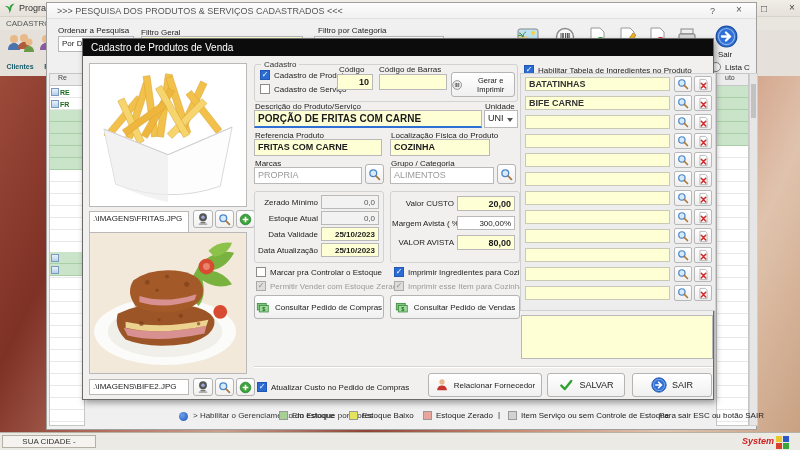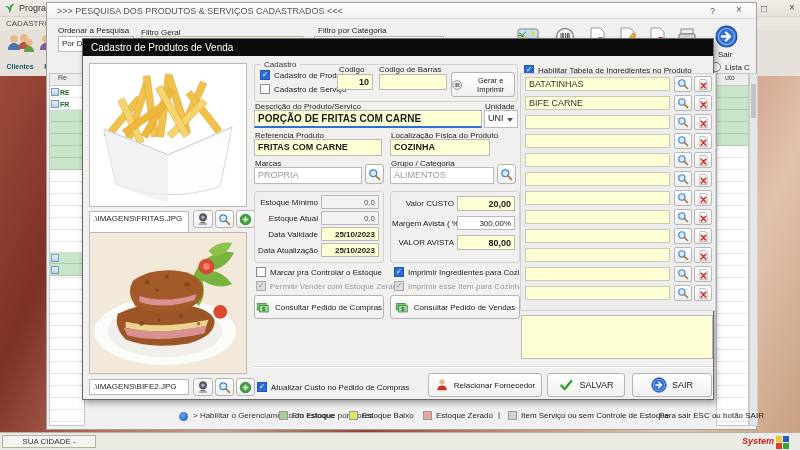--- a/index.html
+++ b/index.html
@@ -44,21 +44,21 @@
   .dlg-title{position:absolute;left:0;top:0;width:100%;height:17px;background:#0c0c0c;color:#fff;font-size:10px;display:flex;align-items:center;padding-left:8px;box-sizing:border-box;}
   .imgframe{position:absolute;background:#fff;border:1px solid #b9b9b9;box-sizing:border-box;}
   .btn{position:absolute;background:linear-gradient(#ffffff,#f0f0f0);border:1px solid #b4b4b4;border-radius:3px;font-size:8px;color:#222;display:flex;align-items:center;justify-content:center;gap:5px;box-sizing:border-box;cursor:pointer;padding:0;}
   .gbox{position:absolute;border:1px solid #d2d2d2;border-radius:3px;box-sizing:border-box;}
   .gbox .legend{position:absolute;top:-5px;left:6px;background:#f1f0ee;padding:0 3px;font-size:8px;color:#333;white-space:nowrap;}
   .cb{position:absolute;display:flex;align-items:center;gap:4px;font-size:8px;color:#222;white-space:nowrap;}
   .cb .box{width:10px;height:10px;border:1px solid #8a8a8a;background:#fff;display:inline-flex;align-items:center;justify-content:center;font-size:8px;line-height:1;color:transparent;box-sizing:border-box;flex:0 0 auto;}
   .cb.checked .box{background:#2a6bd4;border-color:#2258b4;color:#fff;}
   .cb.checked.disabled .box{background:#dcdcdc;border-color:#ababab;color:#8f8f8f;}
   .cb.disabled{color:#9a9a9a;}
-  .ing-panel{position:absolute;left:437px;top:34px;width:196px;height:238px;background:#ededed;border:1px solid #d0d0d0;box-sizing:border-box;}
+  .ing-panel{position:absolute;left:437px;top:34px;width:196px;height:238px;background:#ededed;border:1px solid #d0d0d0;box-sizing:border-box;font-weight:bold;}
   .ing-row{position:absolute;left:4px;width:188px;height:15px;}
   .ing-field{position:absolute;left:0;top:0;width:145px;height:14px;background:#ffffd6;border:1px solid #c9c9b4;font-size:9px;color:#333;padding:1px 3px;box-sizing:border-box;overflow:hidden;white-space:nowrap;}
   .mini-btn{position:absolute;top:-1px;width:18px;height:16px;border:1px solid #b8b8b8;background:linear-gradient(#ffffff,#eeeeee);border-radius:2px;display:flex;align-items:center;justify-content:center;padding:0;cursor:pointer;}
   .sel-arrow{width:0;height:0;border-left:3px solid transparent;border-right:3px solid transparent;border-top:4px solid #555;position:absolute;right:4px;top:7px;}
   .sep{position:absolute;height:1px;background:#d8d8d8;border-bottom:1px solid #fff;}
 </style>
 </head>
 <body>
 
 <div id="screen">
@@ -375,21 +375,21 @@
     <span class="lbl" style="left:308px;top:120px;">Grupo / Categoria</span>
     <div class="field" style="left:307px;top:128px;width:104px;height:17px;color:#9a9a9a;">ALIMENTOS</div>
     <button class="btn" style="left:414px;top:125px;width:19px;height:20px;">
       <svg width="13" height="13" viewBox="0 0 16 16">
           <circle cx="6.5" cy="6.5" r="4.2" fill="#d6eaf8" stroke="#4a86c8" stroke-width="1.6"></circle>
           <line x1="9.8" y1="9.8" x2="14" y2="14" stroke="#a97a3f" stroke-width="2.2" stroke-linecap="round"></line>
         </svg>
     </button>
 
     <div class="gbox" style="left:171px;top:152px;width:130px;height:72px;"></div>
-    <span class="lbl right" style="left:173px;top:159px;width:62px;">Estoque Mínimo</span>
+    <span class="lbl right" style="left:173px;top:159px;width:62px;">Zerado Mínimo</span>
     <div class="field grayf right" style="left:238px;top:156px;width:58px;height:14px;font-size:8px;">0,0</div>
     <span class="lbl right" style="left:173px;top:175px;width:62px;">Estoque Atual</span>
     <div class="field grayf right" style="left:238px;top:172px;width:58px;height:14px;font-size:8px;">0,0</div>
     <span class="lbl right" style="left:173px;top:191px;width:62px;">Data Validade</span>
     <div class="field yellow boldv right" style="left:238px;top:188px;width:58px;height:14px;font-size:8px;">25/10/2023</div>
     <span class="lbl right" style="left:173px;top:207px;width:62px;">Data Atualização</span>
     <div class="field yellow boldv right" style="left:238px;top:204px;width:58px;height:14px;font-size:8px;">25/10/2023</div>
 
     <div class="gbox" style="left:307px;top:152px;width:130px;height:72px;"></div>
     <span class="lbl right" style="left:309px;top:160px;width:62px;">Valor CUSTO</span>

